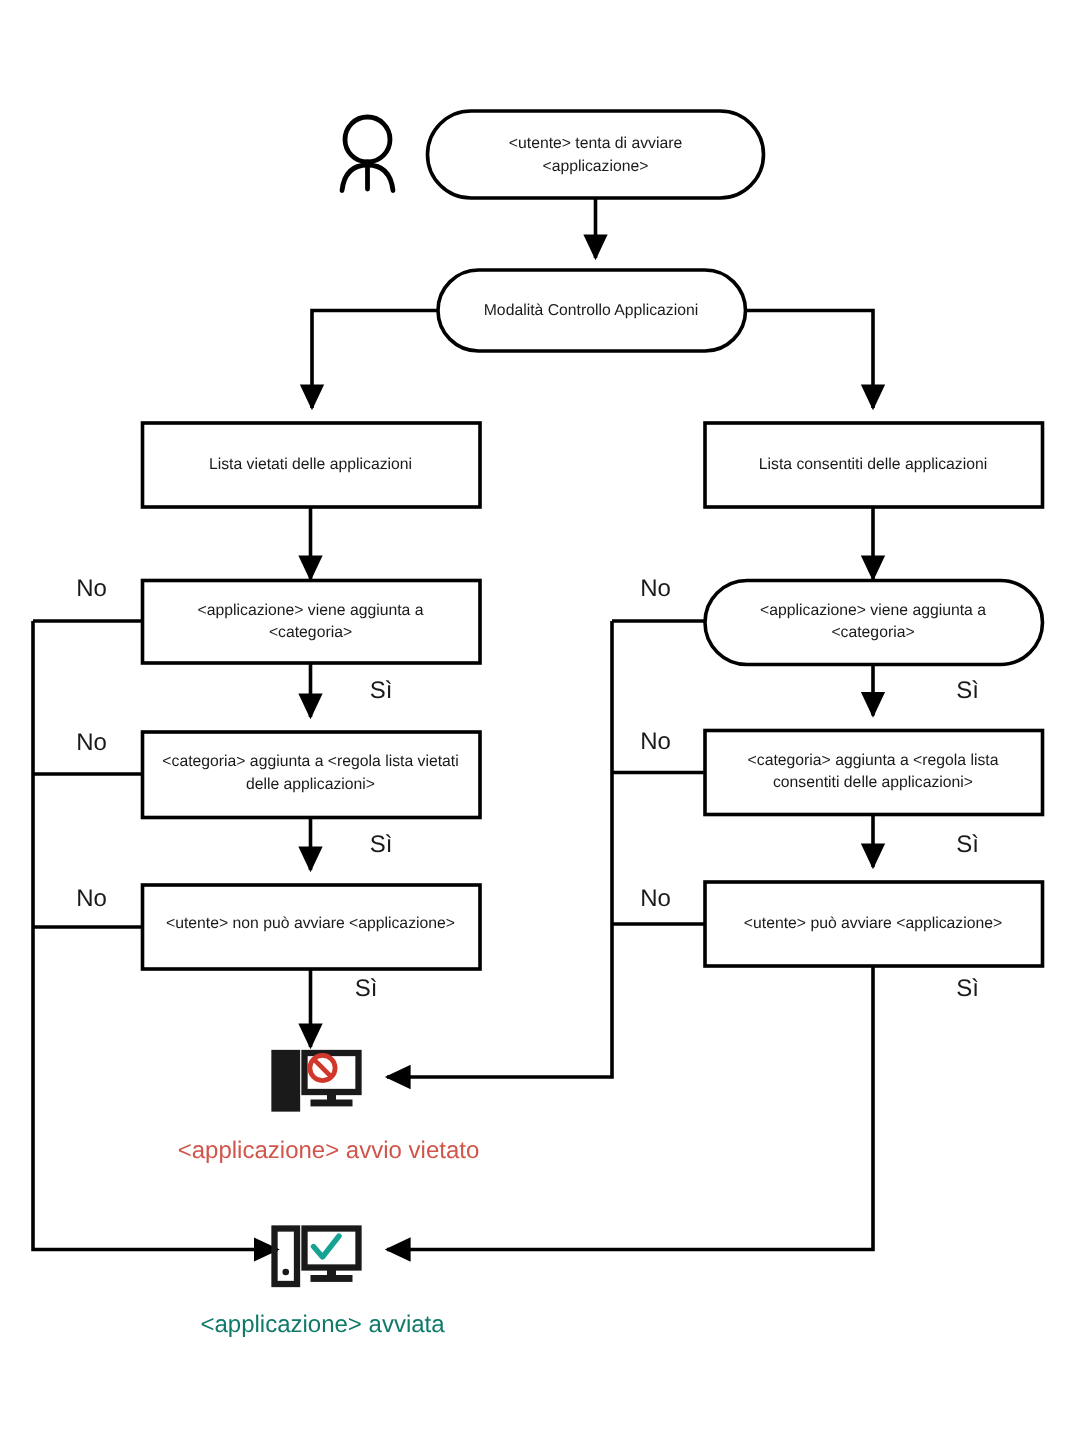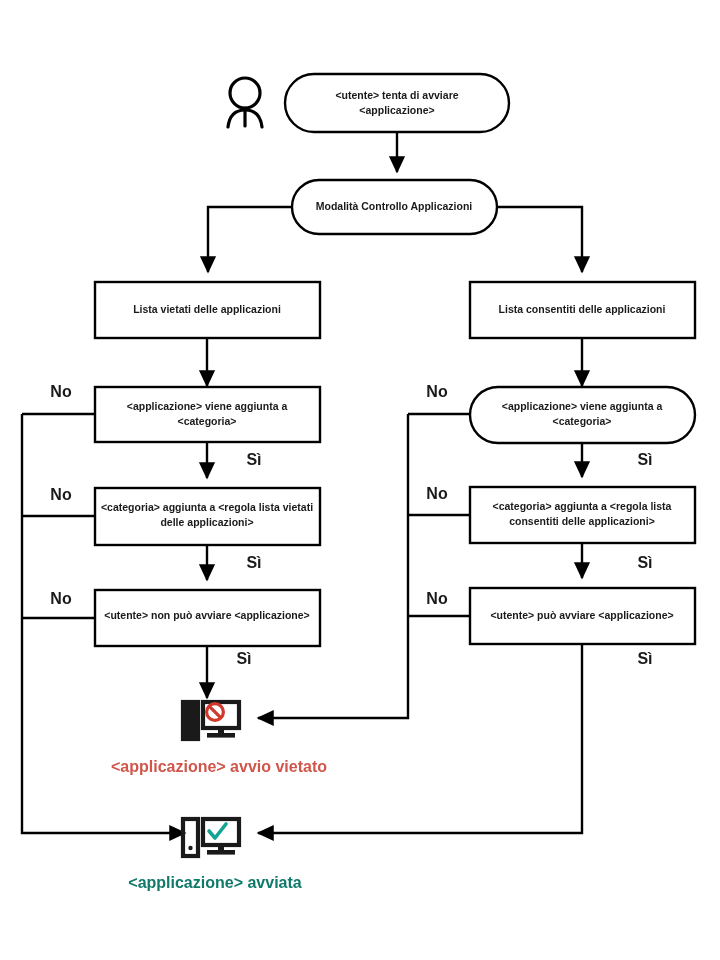--- a/index.html
+++ b/index.html
@@ -10,21 +10,20 @@
   body {
     width: 720px;
     height: 960px;
     font-family: "Liberation Sans", sans-serif;
     overflow: hidden;
   }
   #flow-root {
     position: relative;
     width: 720px;
     height: 960px;
-    font-weight: bold;
   }
   svg#flow-svg {
     display: block;
     width: 720px;
     height: 960px;
   }
   .node-shape {
     fill: #ffffff;
     stroke: #000000;
     stroke-width: 2.4;

